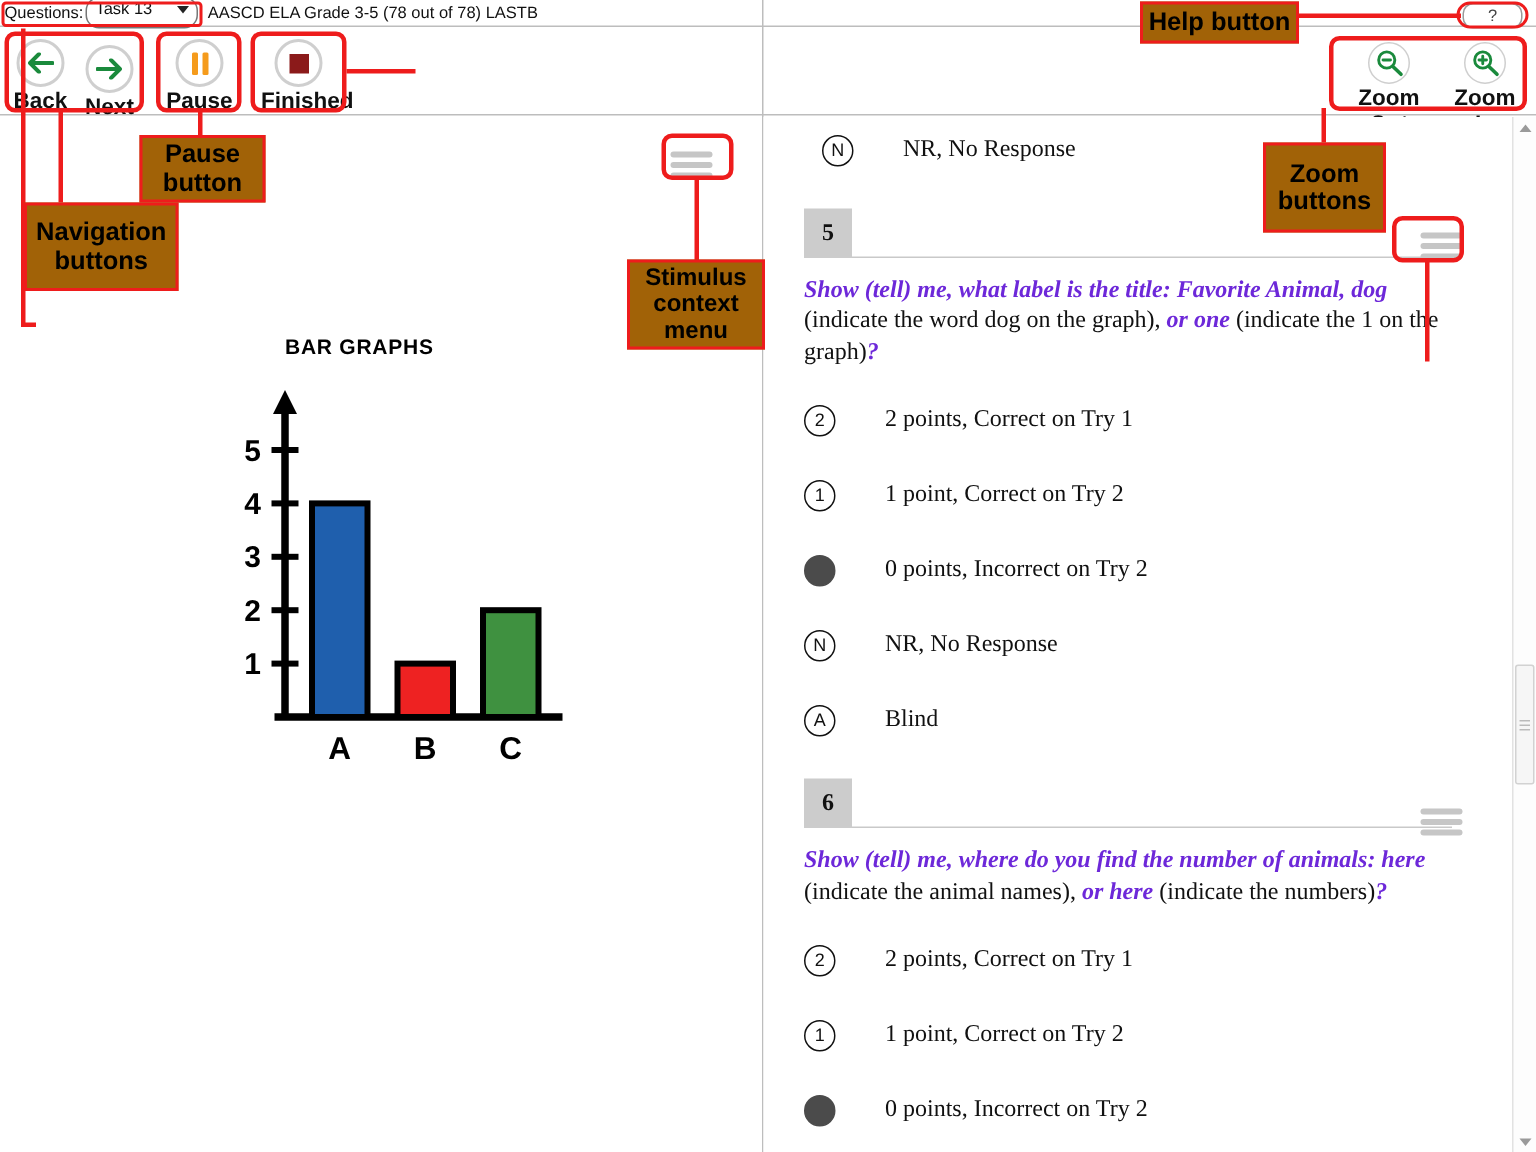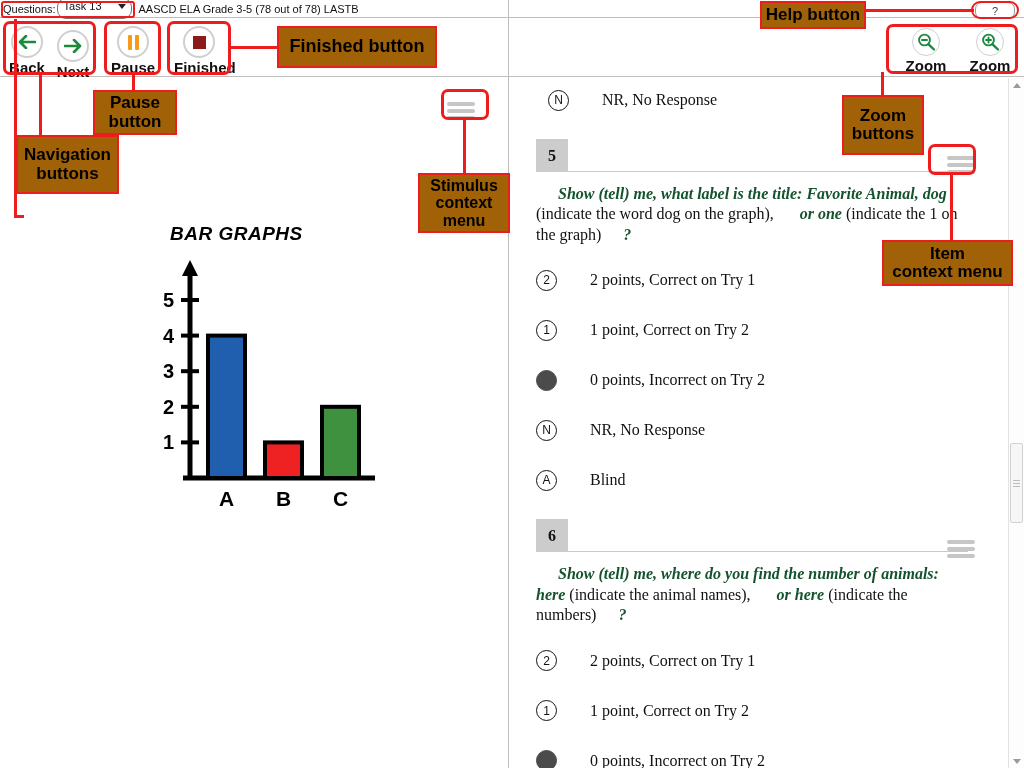--- a/index.html
+++ b/index.html
@@ -66,22 +66,22 @@
   .hamburger { display: inline-flex; flex-direction: column; justify-content: center;
                gap: 3px; width: 34px; height: 24px; padding: 2px 3px; box-sizing: border-box; }
   .hamburger i { display: block; height: 4px; background: #c6c6c6; border-radius: 2px; }
 
   .stim-menu { position: absolute; left: 444px; top: 92px; }
   .item5-menu { position: absolute; right: 46px; top: 146px; }
   .item6-menu { position: absolute; right: 46px; top: 530px; }
 
   
   .graph-title {
-    position: absolute; left: 170px; top: 223px;
-    font-size: 19px; font-weight: bold; font-style: italic;
+    position: absolute; left: 190px; top: 223px;
+    font-size: 14px; font-weight: bold; 
     letter-spacing: 0.5px; color: #000;
   }
 
   
   .opt-row { display: flex; align-items: center; margin: 0 0 0 0; height: 50px; }
   .radio {
     width: 21px; height: 21px; border-radius: 50%;
     border: 1px solid #111; box-sizing: border-box; background: #fff;
     display: flex; align-items: center; justify-content: center;
     font-family: "Liberation Sans", sans-serif; font-size: 12px; color: #111;
@@ -94,21 +94,21 @@
   .item-num {
     width: 32px; background: #cccccc; display: flex; align-items: center;
     justify-content: center; font-family: "Liberation Serif", serif;
     font-weight: bold; font-size: 16px; color: #111;
   }
   .item-rule { flex: 1; border-bottom: 1px solid #c9c9c9; }
   .q-text {
     font-family: "Liberation Serif", serif; font-size: 16px; color: #111;
     line-height: 1.28; margin: 12px 0 10px 0;
   }
-  .q-em { color: #14532d; font-weight: bold; font-style: italic; margin-left: 22px; }
+  .q-em { color: #6d28d9; font-weight: bold; font-style: italic; }
 
   
   .anno {
     position: absolute; border: 2px solid #ee1c1c; background: #a16207;
     color: #000; font-weight: bold; font-family: "Liberation Sans", sans-serif;
     display: flex; align-items: center; justify-content: center;
     text-align: center; line-height: 1.08; box-sizing: border-box; z-index: 40;
   }
   .hl { position: absolute; border: 3px solid #ee1c1c; border-radius: 7px;
         box-sizing: border-box; z-index: 35; }
@@ -352,19 +352,17 @@
   <div class="ln" style="left:39px; top:73px; width:3px; height:62px;"></div>
   <div class="ln" style="left:132px; top:73px; width:3px; height:18px;"></div>
   <div class="ln" style="left:231px; top:46px; width:46px; height:3px;"></div>
   <div class="ln" style="left:463px; top:118px; width:3px; height:56px;"></div>
   <div class="ln" style="left:866px; top:9px; width:108px; height:3px;"></div>
   <div class="ln" style="left:881px; top:72px; width:3px; height:23px;"></div>
   <div class="ln" style="left:950px; top:173px; width:3px; height:68px;"></div>
 
   <div class="anno" style="left:16px; top:135px; width:103px; height:59px; font-size:17px;">Navigation<br>buttons</div>
   <div class="anno" style="left:93px; top:90px; width:84px; height:45px; font-size:17px;">Pause<br>button</div>
-  <div class="anno" style="left:277px; top:26px; width:160px; height:42px; font-size:18px;">Finished button</div>
   <div class="anno" style="left:418px; top:173px; width:92px; height:60px; font-size:16px;">Stimulus<br>context<br>menu</div>
   <div class="anno" style="left:760px; top:1px; width:106px; height:28px; font-size:17px;">Help button</div>
   <div class="anno" style="left:842px; top:95px; width:82px; height:60px; font-size:17px;">Zoom<br>buttons</div>
-  <div class="anno" style="left:882px; top:240px; width:131px; height:46px; font-size:17px;">Item<br>context menu</div>
 
 </div>
 
 </body></html>

